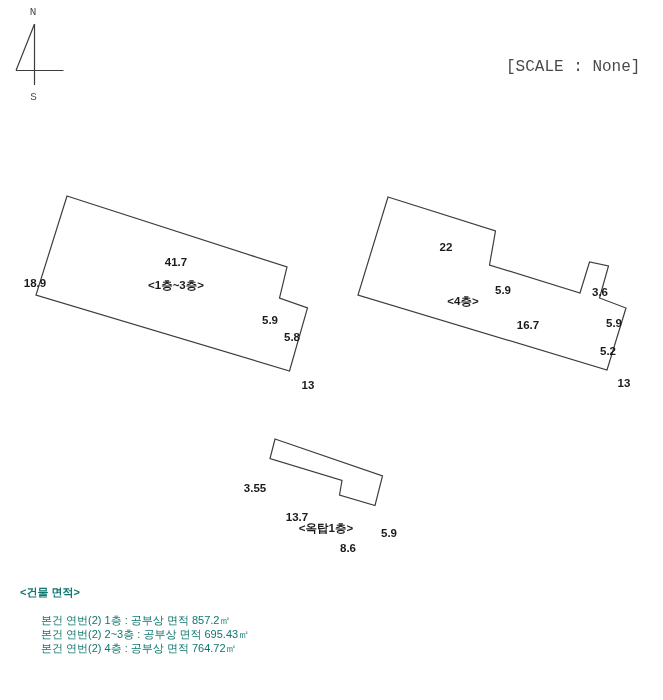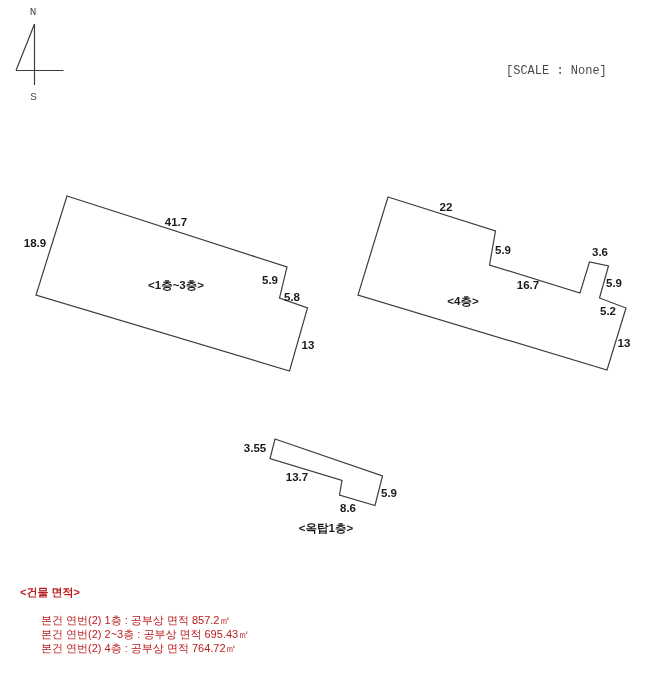--- a/index.html
+++ b/index.html
@@ -21,50 +21,51 @@
     top: 0;
   }
   .dim {
     position: absolute;
     transform: translate(-50%, -50%);
     font-size: 11.5px;
     font-weight: bold;
     color: #1a1a1a;
     white-space: nowrap;
     letter-spacing: 0px;
+    margin-top: 40px;
   }
   .bname {
     position: absolute;
     transform: translate(-50%, -50%);
     font-size: 11.5px;
     font-weight: bold;
     color: #1a1a1a;
     white-space: nowrap;
   }
   .compass-letter {
     position: absolute;
     transform: translate(-50%, -50%);
     font-size: 11px;
     color: #4a4a4a;
     font-family: "Liberation Mono", monospace;
   }
   #scale-label {
     position: absolute;
     left: 506px;
-    top: 64px;
-    font-size: 12px;
+    top: 58px;
+    font-size: 16px;
     color: #4a4a4a;
     font-family: "Liberation Mono", monospace;
     white-space: nowrap;
   }
   #area-block {
     position: absolute;
     left: 20px;
     top: 585px;
-    color: #b91c1c;
+    color: #0f766e;
   }
   #area-title {
     font-size: 11px;
     font-weight: bold;
     white-space: nowrap;
   }
   #area-lines {
     margin-top: 14px;
     margin-left: 21px;
   }

